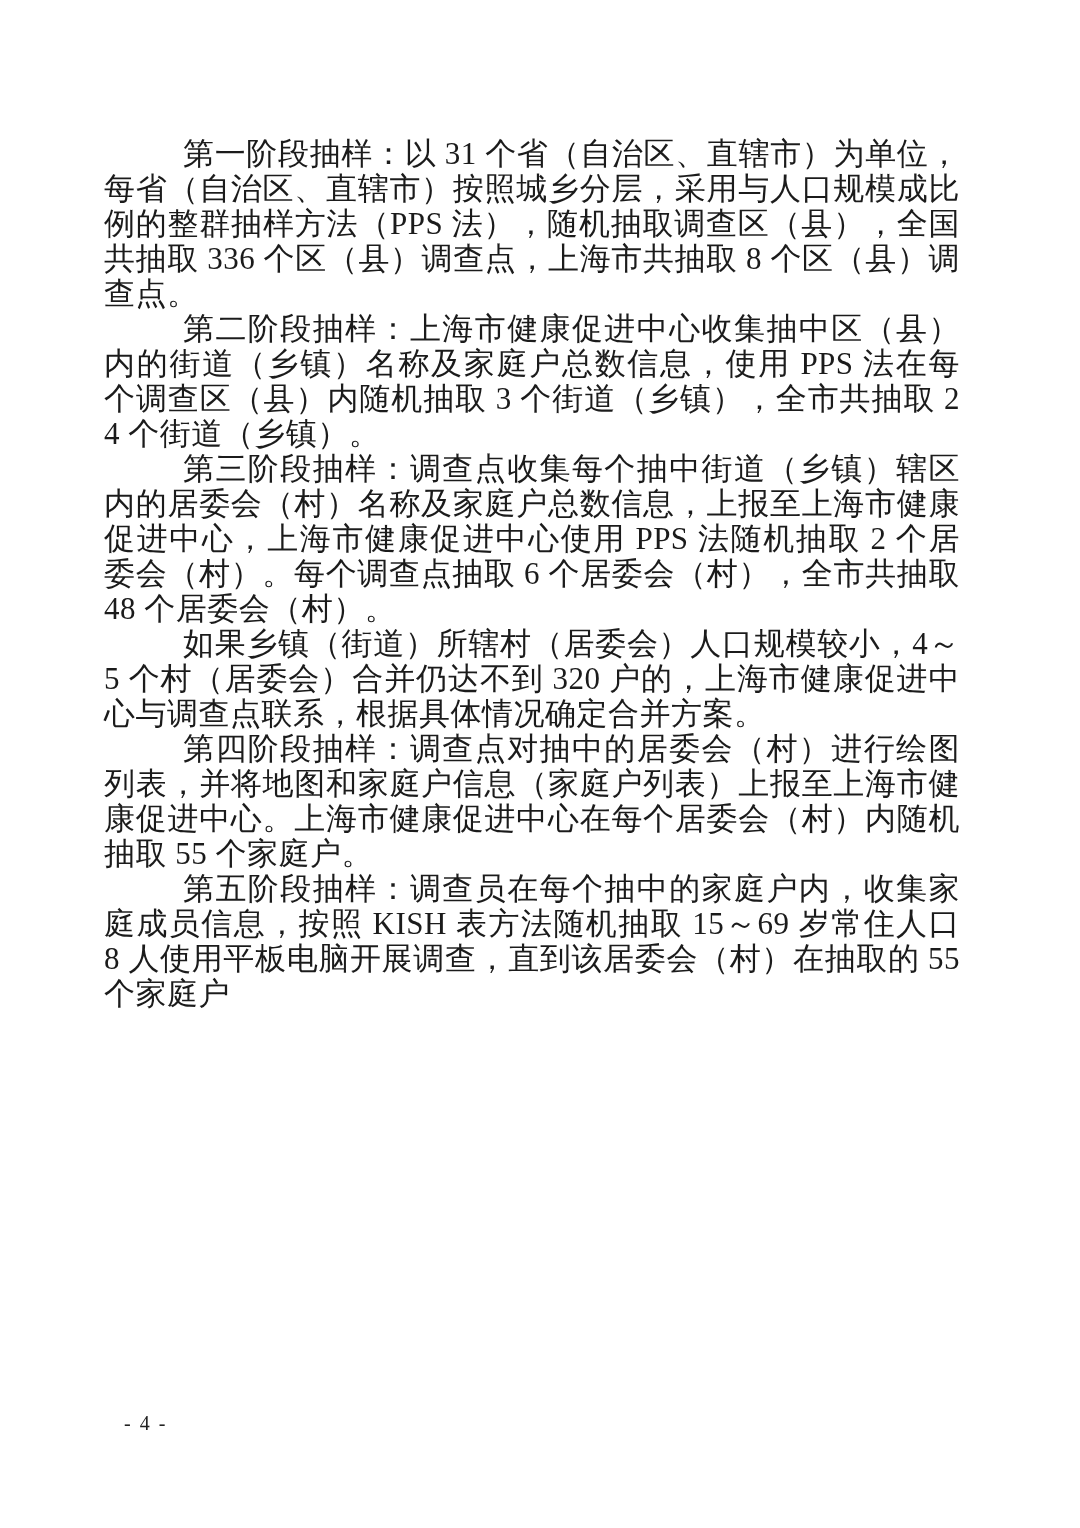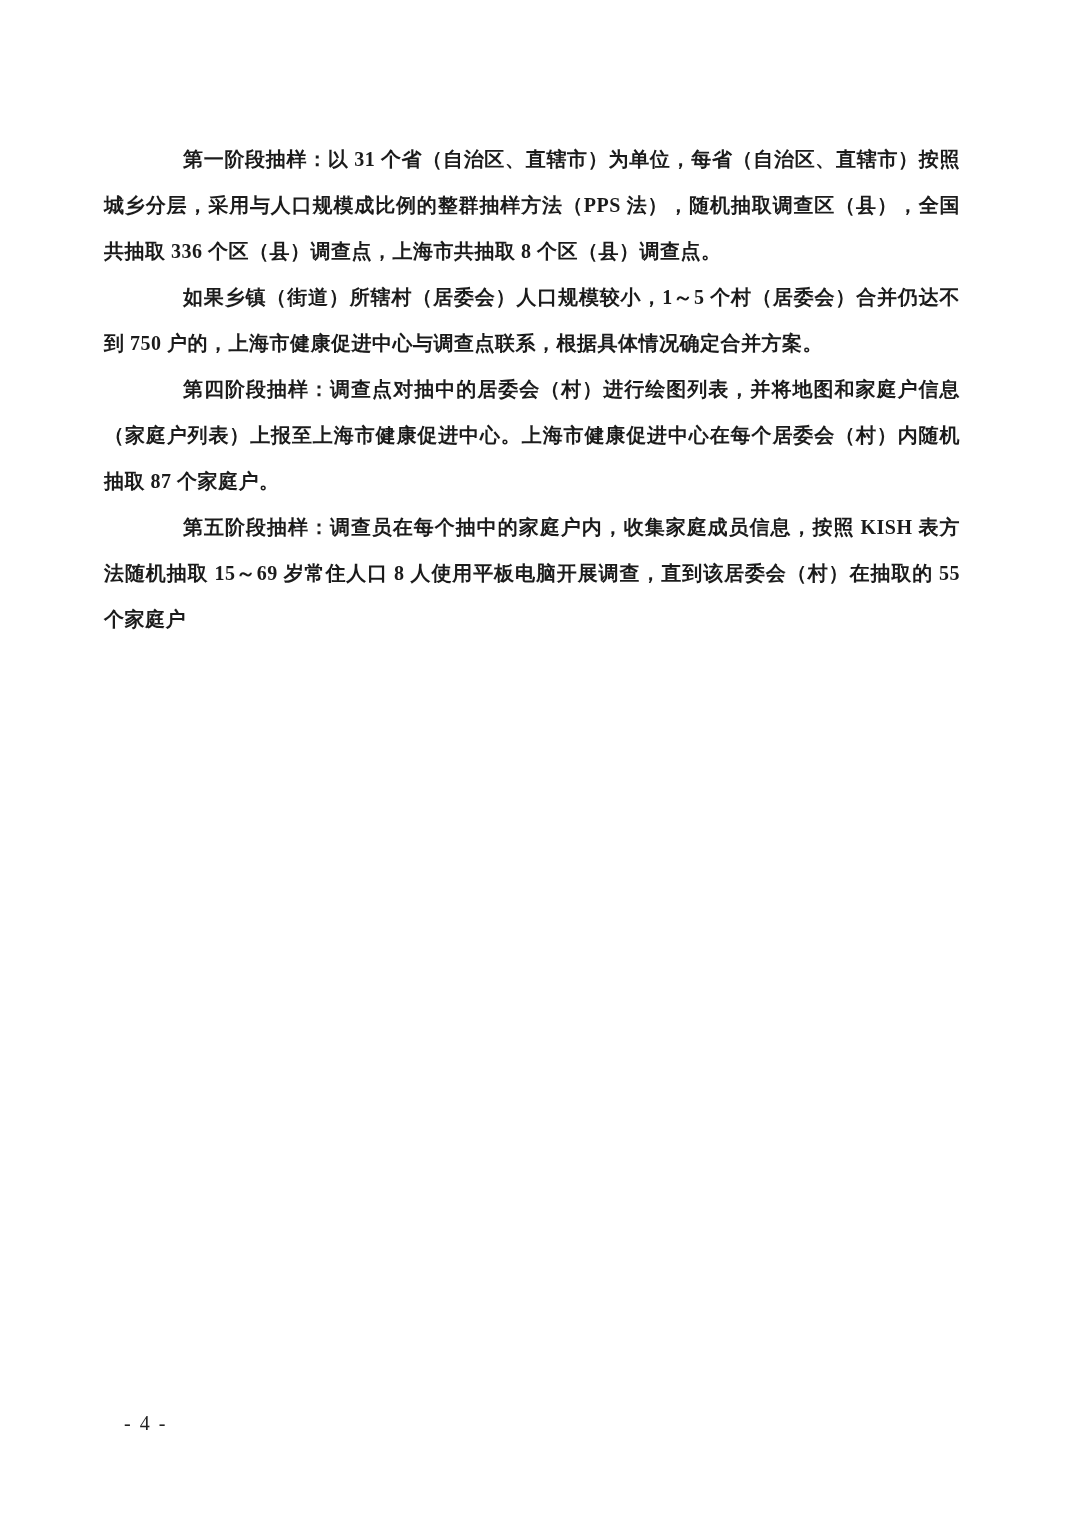--- a/index.html
+++ b/index.html
@@ -17,42 +17,44 @@
     overflow: hidden;
   }
   .doc-body {
     position: absolute;
     left: 104px;
     top: 136px;
     width: 856px;
     color: #1b1b1b;
   }
   .doc-body p {
-    font-size: 20px;
-    line-height: 46px;
+    font-size: 31px;
+    line-height: 35px;
     text-align: justify;
     text-align-last: left;
     text-indent: 79px; 
-    font-weight: 700;
+    font-weight: 400;
     letter-spacing: 0.5px;
     word-break: break-all;
   }
   .page-number {
     position: absolute;
     left: 124px;
     top: 1412px;
     font-size: 20px;
     color: #222222;
     letter-spacing: 2px;
   }
 </style>
 </head>
 <body>
 
 <div class="page">
   <div class="doc-body">
     <p>第一阶段抽样：以 31 个省（自治区、直辖市）为单位，每省（自治区、直辖市）按照城乡分层，采用与人口规模成比例的整群抽样方法（PPS 法），随机抽取调查区（县），全国共抽取 336 个区（县）调查点，上海市共抽取 8 个区（县）调查点。</p>
-    <p>如果乡镇（街道）所辖村（居委会）人口规模较小，1～5 个村（居委会）合并仍达不到 750 户的，上海市健康促进中心与调查点联系，根据具体情况确定合并方案。</p>
-    <p>第四阶段抽样：调查点对抽中的居委会（村）进行绘图列表，并将地图和家庭户信息（家庭户列表）上报至上海市健康促进中心。上海市健康促进中心在每个居委会（村）内随机抽取 87 个家庭户。</p>
+    <p>第二阶段抽样：上海市健康促进中心收集抽中区（县）内的街道（乡镇）名称及家庭户总数信息，使用 PPS 法在每个调查区（县）内随机抽取 3 个街道（乡镇），全市共抽取 24 个街道（乡镇）。</p>
+    <p>第三阶段抽样：调查点收集每个抽中街道（乡镇）辖区内的居委会（村）名称及家庭户总数信息，上报至上海市健康促进中心，上海市健康促进中心使用 PPS 法随机抽取 2 个居委会（村）。每个调查点抽取 6 个居委会（村），全市共抽取 48 个居委会（村）。</p>
+    <p>如果乡镇（街道）所辖村（居委会）人口规模较小，4～5 个村（居委会）合并仍达不到 320 户的，上海市健康促进中心与调查点联系，根据具体情况确定合并方案。</p>
+    <p>第四阶段抽样：调查点对抽中的居委会（村）进行绘图列表，并将地图和家庭户信息（家庭户列表）上报至上海市健康促进中心。上海市健康促进中心在每个居委会（村）内随机抽取 55 个家庭户。</p>
     <p>第五阶段抽样：调查员在每个抽中的家庭户内，收集家庭成员信息，按照 KISH 表方法随机抽取 15～69 岁常住人口 8 人使用平板电脑开展调查，直到该居委会（村）在抽取的 55 个家庭户</p>
   </div>
   <div class="page-number">- 4 -</div>
 </div>
 
 </body></html>

